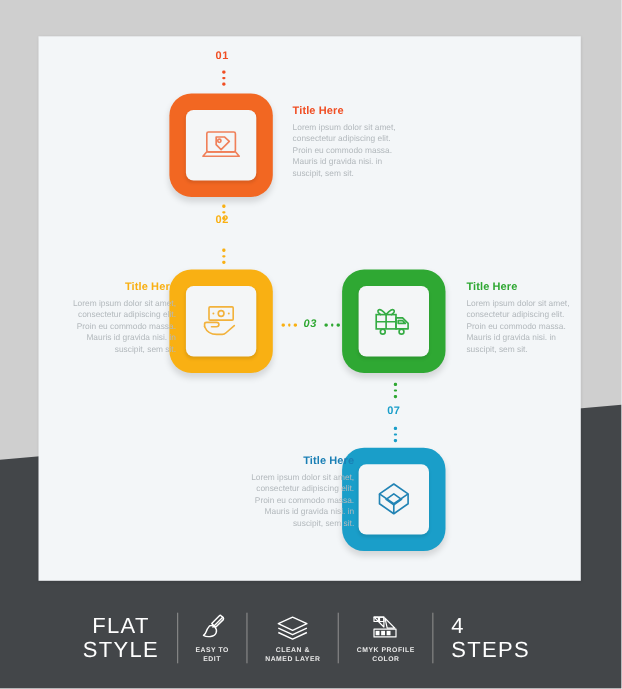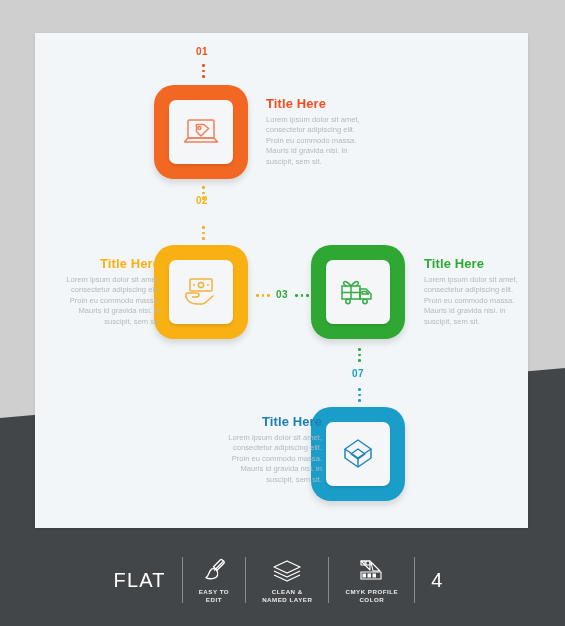--- a/index.html
+++ b/index.html
@@ -41,38 +41,38 @@
   .step-inner svg{display:block;}
 
   .b1{left:154px;top:85px;background:#f26722;}
   .b2{left:154px;top:245px;background:#f9b013;}
   .b3{left:311px;top:245px;background:#2fa833;}
   .b4{left:311px;top:407px;background:#1a9ec9;}
 
   
   .txt{position:absolute;width:108px;z-index:6;}
   .txt .t-title{
-    font-size:13px;font-weight:bold;margin:0 0 4px 0;
+    font-size:10px;font-weight:bold;margin:0 0 4px 0;
     letter-spacing:.1px;
   }
   .txt .t-body{
     font-size:7.6px;line-height:10.4px;color:#b3b9bd;margin:0;
   }
   .t1{left:266px;top:96px;text-align:left;}
   .t2{left:52px;top:256px;text-align:right;}
   .t3{left:424px;top:256px;text-align:left;}
   .t4{left:214px;top:414px;text-align:right;}
 
   
   .num{
     position:absolute;z-index:7;
     font-size:10px;font-weight:bold;letter-spacing:.4px;
   }
   .n02{left:196px;top:195px;color:#f9b013;}
-  .n03{left:276px;top:289px;color:#2fa833;}
+  .n03{left:276px;top:289px;color:#2fa833;font-style:italic;}
   .n04{left:352px;top:368px;color:#1a9ec9;}
 
   .dots-v{
     position:absolute;z-index:7;width:3px;
     display:flex;flex-direction:column;gap:3px;align-items:center;
   }
   .dots-h{
     position:absolute;z-index:7;height:3px;
     display:flex;flex-direction:row;gap:3px;align-items:center;
   }
@@ -225,20 +225,21 @@
 </div>
 <div class="txt t4" data-name="step-text-04">
   <p class="t-title" data-name="step-title-04" style="color:#1a7fb5;">Title Here</p>
   <p class="t-body" data-name="step-body-04">Lorem ipsum dolor sit amet, consectetur adipiscing elit. Proin eu commodo massa. Mauris id gravida nisi. in suscipit, sem sit.</p>
 </div>
 
 <div class="footer" data-name="footer-bar">
 
   <div class="f-cell" data-name="footer-flat-style">
     <div class="f-big" data-name="footer-flat-line1">FLAT</div>
+    <div class="f-big" data-name="footer-flat-line2">STYLE</div>
   </div>
 
   <div class="f-div" data-name="footer-divider"></div>
 
   <div class="f-cell" data-name="footer-easy-to-edit">
     <div class="f-ico" data-name="brush-icon">
       <svg width="26" height="26" viewBox="0 0 26 26" fill="none" stroke="#ffffff" stroke-width="1.3" stroke-linejoin="round">
         <path d="M22.5 3.2 L13.2 12.5"></path>
         <path d="M21 1.8 q3 1.5 2 3.5 l-7 7 -3.5 -3.5 7 -7 q.8 -.8 1.5 0 z"></path>
         <path d="M10.5 11 q3 -1 5 1.2 2 2.2 1 5 -1 2.8 -5 3.4 -4 .6 -6.5 -1 1.8 -1.2 2.5 -3.5 .7 -2.3 3 -5.1 z" stroke-linecap="round"></path>
@@ -278,15 +279,16 @@
       </svg>
     </div>
     <div class="f-sub" data-name="footer-cmyk-line1">CMYK PROFILE</div>
     <div class="f-sub" data-name="footer-cmyk-line2" style="margin-top:0;">COLOR</div>
   </div>
 
   <div class="f-div" data-name="footer-divider"></div>
 
   <div class="f-cell" data-name="footer-steps-count">
     <div class="f-big" data-name="footer-steps-number" style="text-align:left;width:100%;">4</div>
+    <div class="f-big" data-name="footer-steps-label">STEPS</div>
   </div>
 
 </div>
 
 </body></html>

